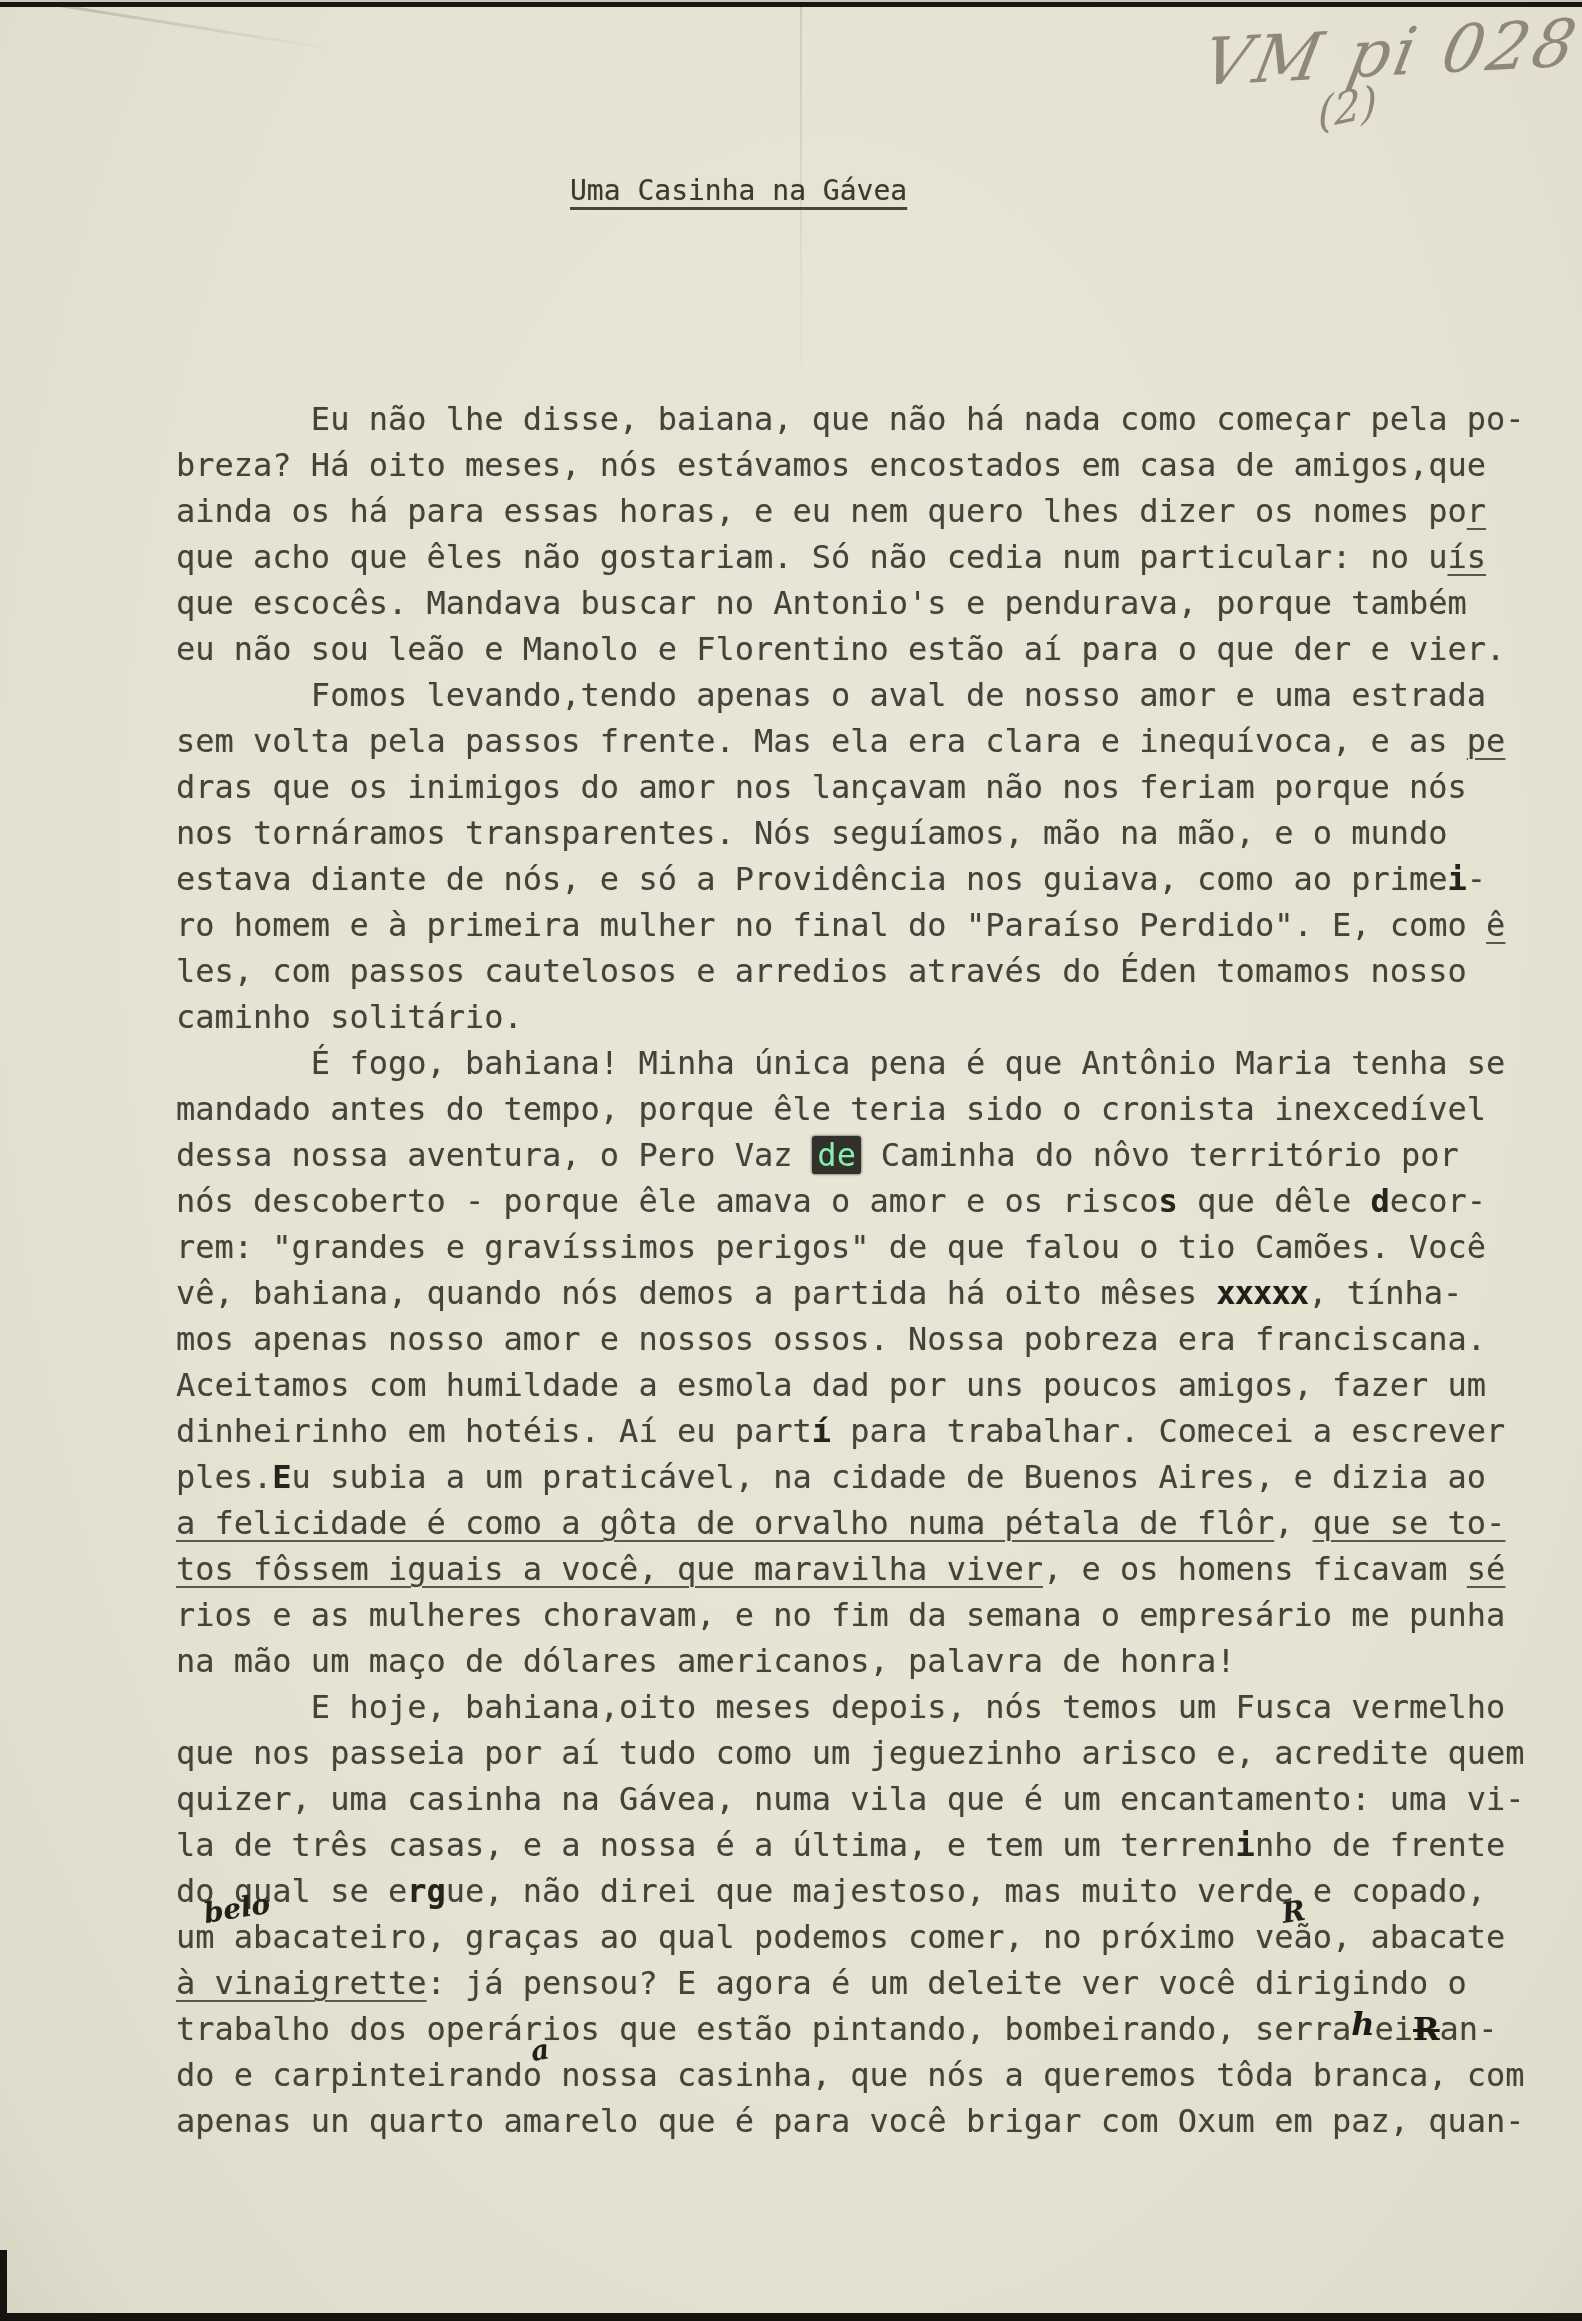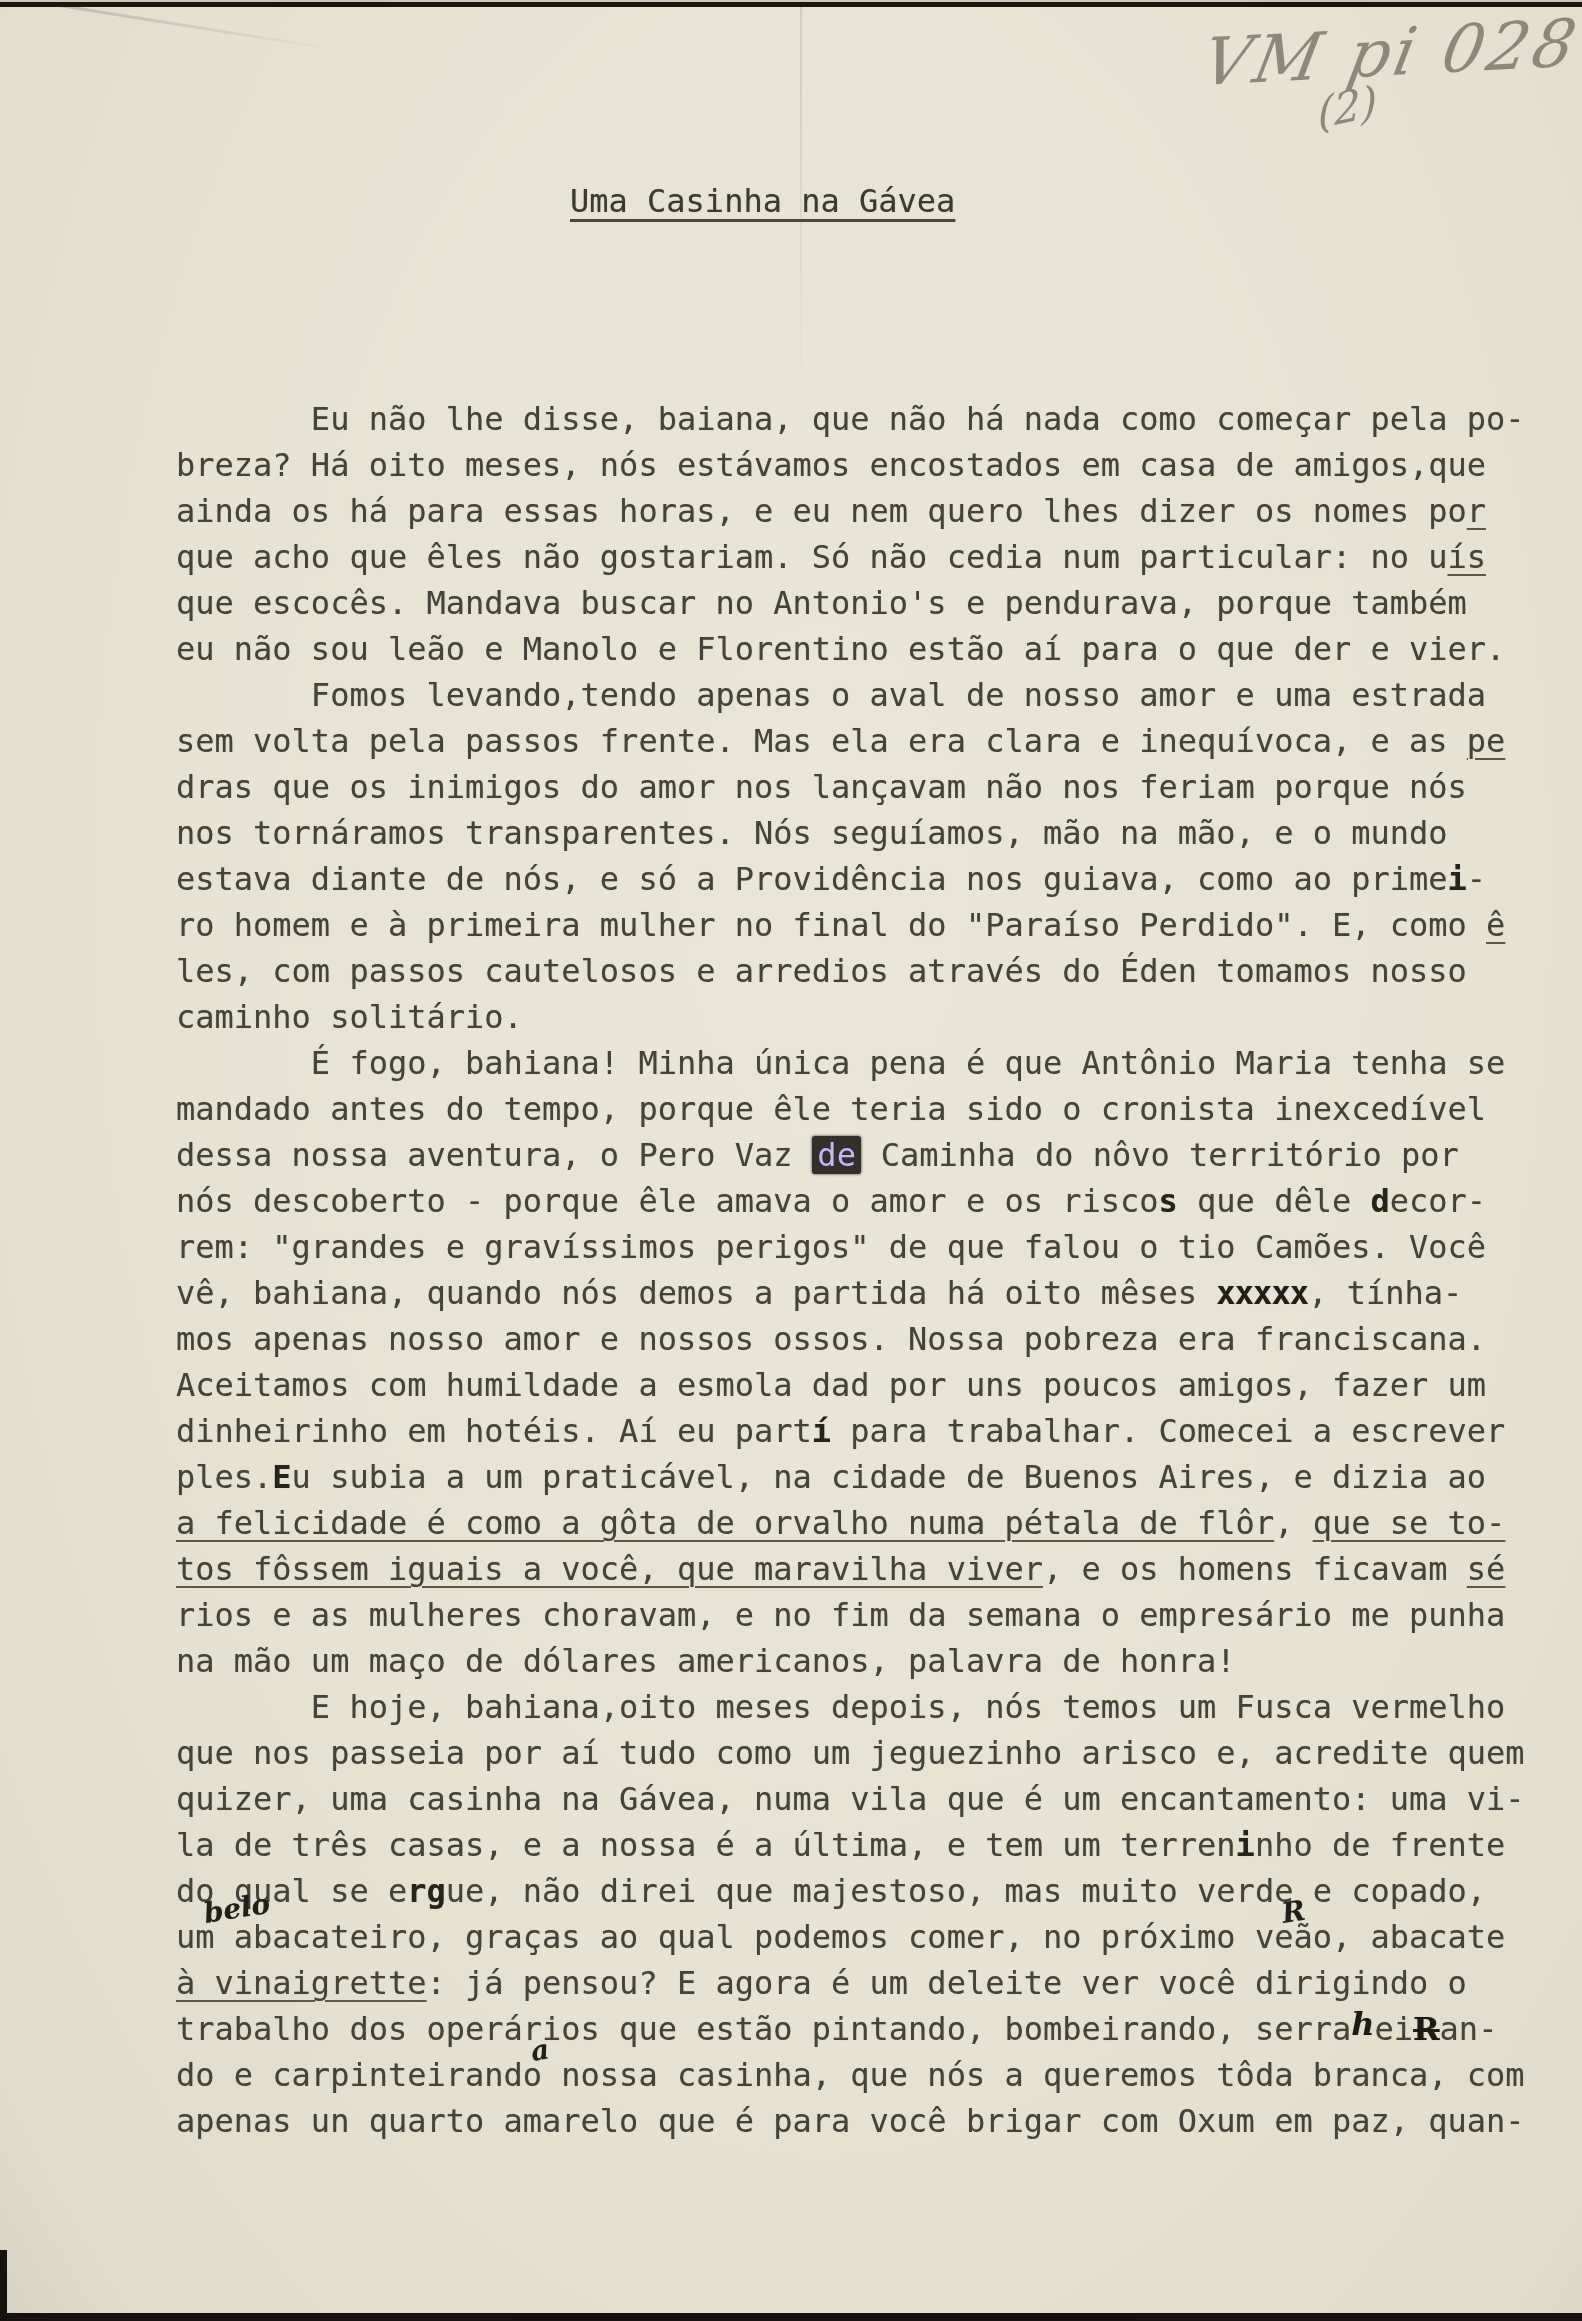--- a/index.html
+++ b/index.html
@@ -30,33 +30,33 @@
     font-style:italic;font-weight:400;white-space:pre;
   }
   .pencil.code{left:1204px;top:15px;font-size:65px;letter-spacing:3.7px;
     transform:rotate(-3deg) skewX(-14deg);}
   .pencil.pageno{left:1317px;top:82px;font-size:43px;
     transform:rotate(-12deg) skewX(-10deg);}
 
   
   .typed{color:#45423a;text-shadow:0 0 0.9px rgba(70,64,52,.35);}
   .title{
-    position:absolute;left:570px;top:182px;font-size:32px;white-space:pre;
+    position:absolute;left:570px;top:174px;font-size:28px;white-space:pre;
     color:#3c3931;text-shadow:0 0 0.9px rgba(60,55,45,.4);
     text-decoration:underline;text-decoration-thickness:2.8px;
     text-underline-offset:6.5px;text-decoration-color:#4a463a;
   }
   .doc-lines{position:absolute;left:176px;top:396px;font-size:32px;}
   .line{height:46px;line-height:46px;white-space:pre;}
   .line.indent{padding-left:7ch;}
   .u{text-decoration:underline;text-decoration-thickness:1.9px;
      text-underline-offset:5.6px;text-decoration-color:#5d5846;}
   .b{font-weight:bold;color:#26231d;}
   .xb{font-weight:bold;color:#211e19;letter-spacing:-0.9px;}
-  .blot{background:#32302a;color:#c4b5fd;padding:0 5.6px;border-radius:2.8px;
+  .blot{background:#32302a;color:#86efac;padding:0 5.6px;border-radius:2.8px;
      box-shadow:0 0 2.8px #32302a;}
   .hw{display:inline-block;width:0;white-space:pre;overflow:visible;
      font-family:"DejaVu Serif","Liberation Serif",serif;
      font-style:italic;font-weight:bold;font-size:28px;color:#221f19;
      transform:translate(-11px,-25px) rotate(-9deg);}
   .hwi{font-family:"DejaVu Serif","Liberation Serif",serif;
      font-style:italic;font-weight:bold;font-size:32px;color:#1d1a15;
      position:relative;top:-4.6px;}
   .bx{font-family:"DejaVu Serif","Liberation Serif",serif;
      font-weight:bold;font-size:32px;color:#1d1a15;text-decoration:line-through;

